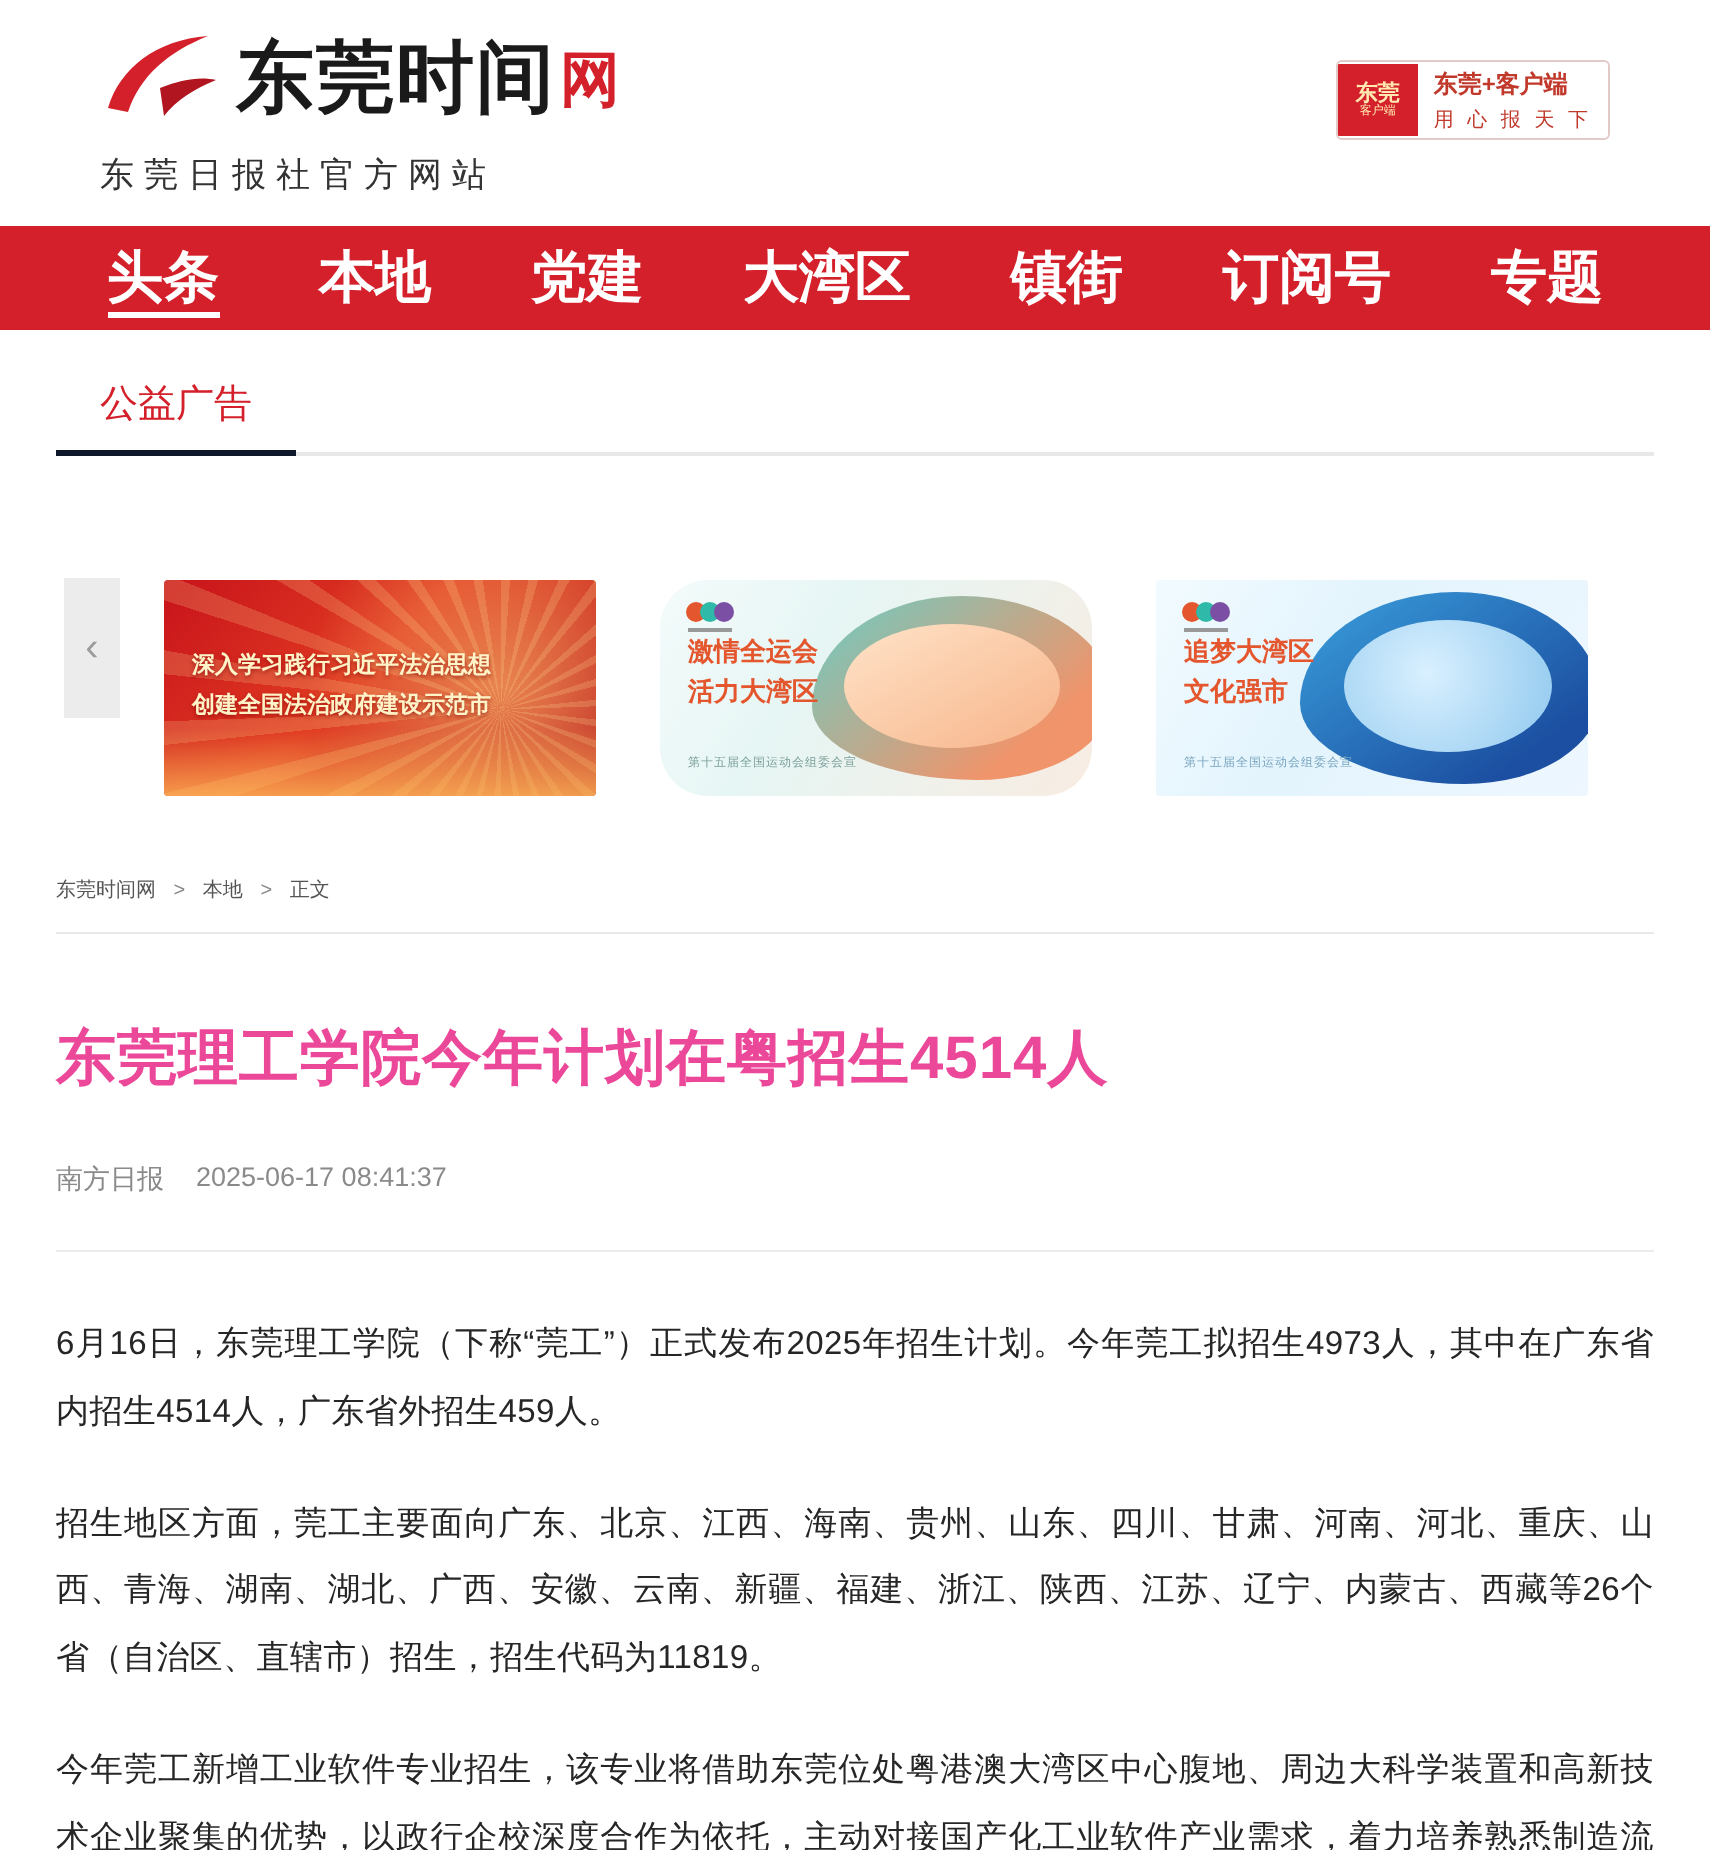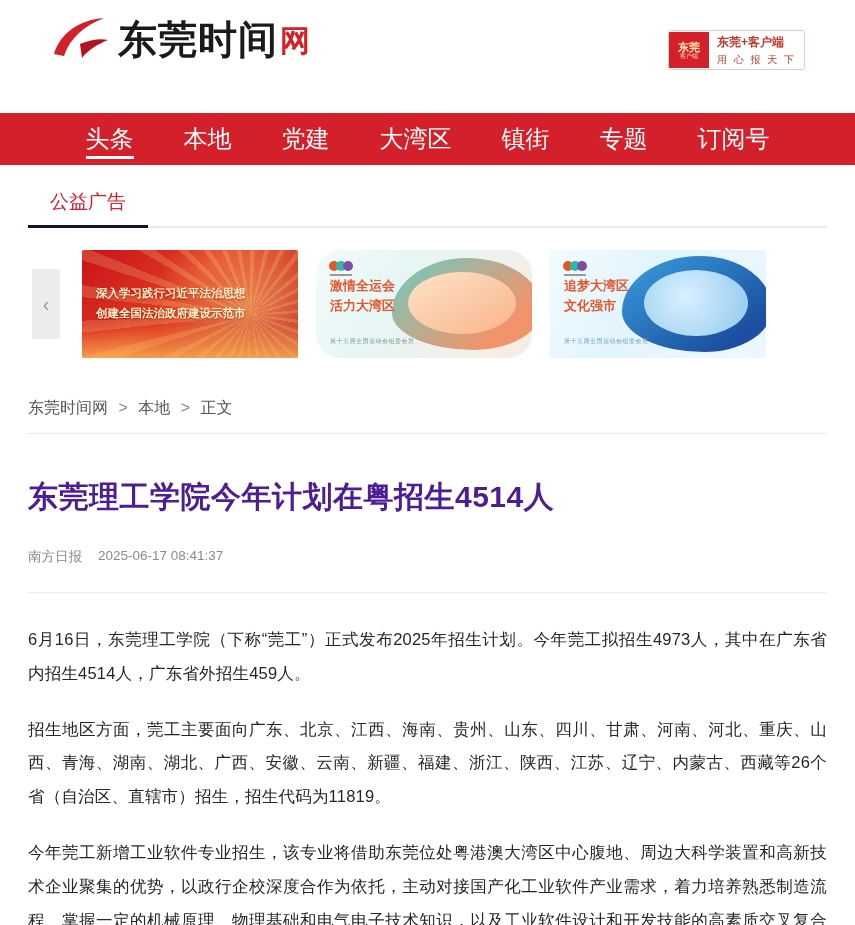--- a/index.html
+++ b/index.html
@@ -99,22 +99,22 @@
   .main-nav {
     background: #d4202a;
     height: 52px;
     display: flex;
     align-items: center;
     justify-content: center;
     gap: 0;
   }
   .nav-item {
     color: #ffffff;
-    font-size: 24px;
-    font-weight: normal;
+    font-size: 28px;
+    font-weight: bold;
     padding: 0 25px;
     line-height: 52px;
     cursor: pointer;
     position: relative;
     white-space: nowrap;
   }
   .nav-item.active::after {
     content: "";
     position: absolute;
     left: 25px;
@@ -157,23 +157,24 @@
     display: flex;
     align-items: center;
     justify-content: center;
     font-size: 20px;
     cursor: pointer;
     flex: 0 0 auto;
     margin-left: 4px;
   }
   .slides {
     display: flex;
-    gap: 18px;
+    gap: 32px;
     margin-left: 22px;
     flex: 1;
+    margin-top: 40px;
   }
   .slide {
     width: 216px;
     height: 108px;
     border-radius: 2px;
     overflow: hidden;
     position: relative;
     cursor: pointer;
     flex: 0 0 auto;
   }
@@ -277,36 +278,36 @@
     left: 14px; bottom: 12px;
     font-size: 6px;
     color: #7aa5bf;
     letter-spacing: .5px;
   }
 
   
   .breadcrumb {
     margin: 10px 28px 0 28px;
     padding: 6px 0 14px 0;
-    font-size: 16px;
+    font-size: 10px;
     color: #555;
   }
   .breadcrumb a { color: #555; text-decoration: none; cursor: pointer; }
   .breadcrumb .sep { margin: 0 6px; color: #888; }
 
   
   .article {
     border-top: 1px solid #e9e9e9;
     margin: 0 28px;
     padding-top: 42px;
   }
   .article-title {
     font-size: 30px;
     font-weight: bold;
-    color: #4c1d95;
+    color: #ec4899;
     line-height: 1.4;
     letter-spacing: .5px;
   }
   .article-meta {
     margin-top: 30px;
     font-size: 13.5px;
     color: #8a8a8a;
     display: flex;
     gap: 16px;
     align-items: flex-start;
@@ -335,42 +336,43 @@
         <svg width="62" height="50" viewBox="0 0 62 50">
           <path d="M4 40 C10 20 28 6 54 4 C34 12 20 24 14 42 Z" fill="#d4202a"></path>
           <path d="M30 30 C40 26 50 24 58 26 C48 30 38 36 32 44 Z" fill="#b01520"></path>
         </svg>
       </span>
       <span class="logo-text">
         <span>东莞时间</span>
           <span class="red-char">网</span>
       </span>
     </div>
+    <div class="logo-sub">东莞日报社官方网站</div>
   </div>
 
   <div class="app-badge">
     <div class="app-badge-icon">
       <span>东莞</span>
       <span class="small">客户端</span>
     </div>
     <div class="app-badge-texts">
       <span class="app-badge-title">东莞+客户端</span>
       <span class="app-badge-slogan">用 心 报 天 下</span>
     </div>
   </div>
 </header>
 
 <nav class="main-nav">
   <div class="nav-item active">头条</div>
   <div class="nav-item">本地</div>
   <div class="nav-item">党建</div>
   <div class="nav-item">大湾区</div>
   <div class="nav-item">镇街</div>
+  <div class="nav-item">订阅号</div>
   <div class="nav-item">专题</div>
-  <div class="nav-item">订阅号</div>
 </nav>
 
 <section class="ad-section">
   <div class="ad-tab-row">
     <div class="ad-tab">公益广告</div>
   </div>
   <div class="ad-carousel">
     <div class="carousel-arrow">‹</div>
     <div class="slides">
 

